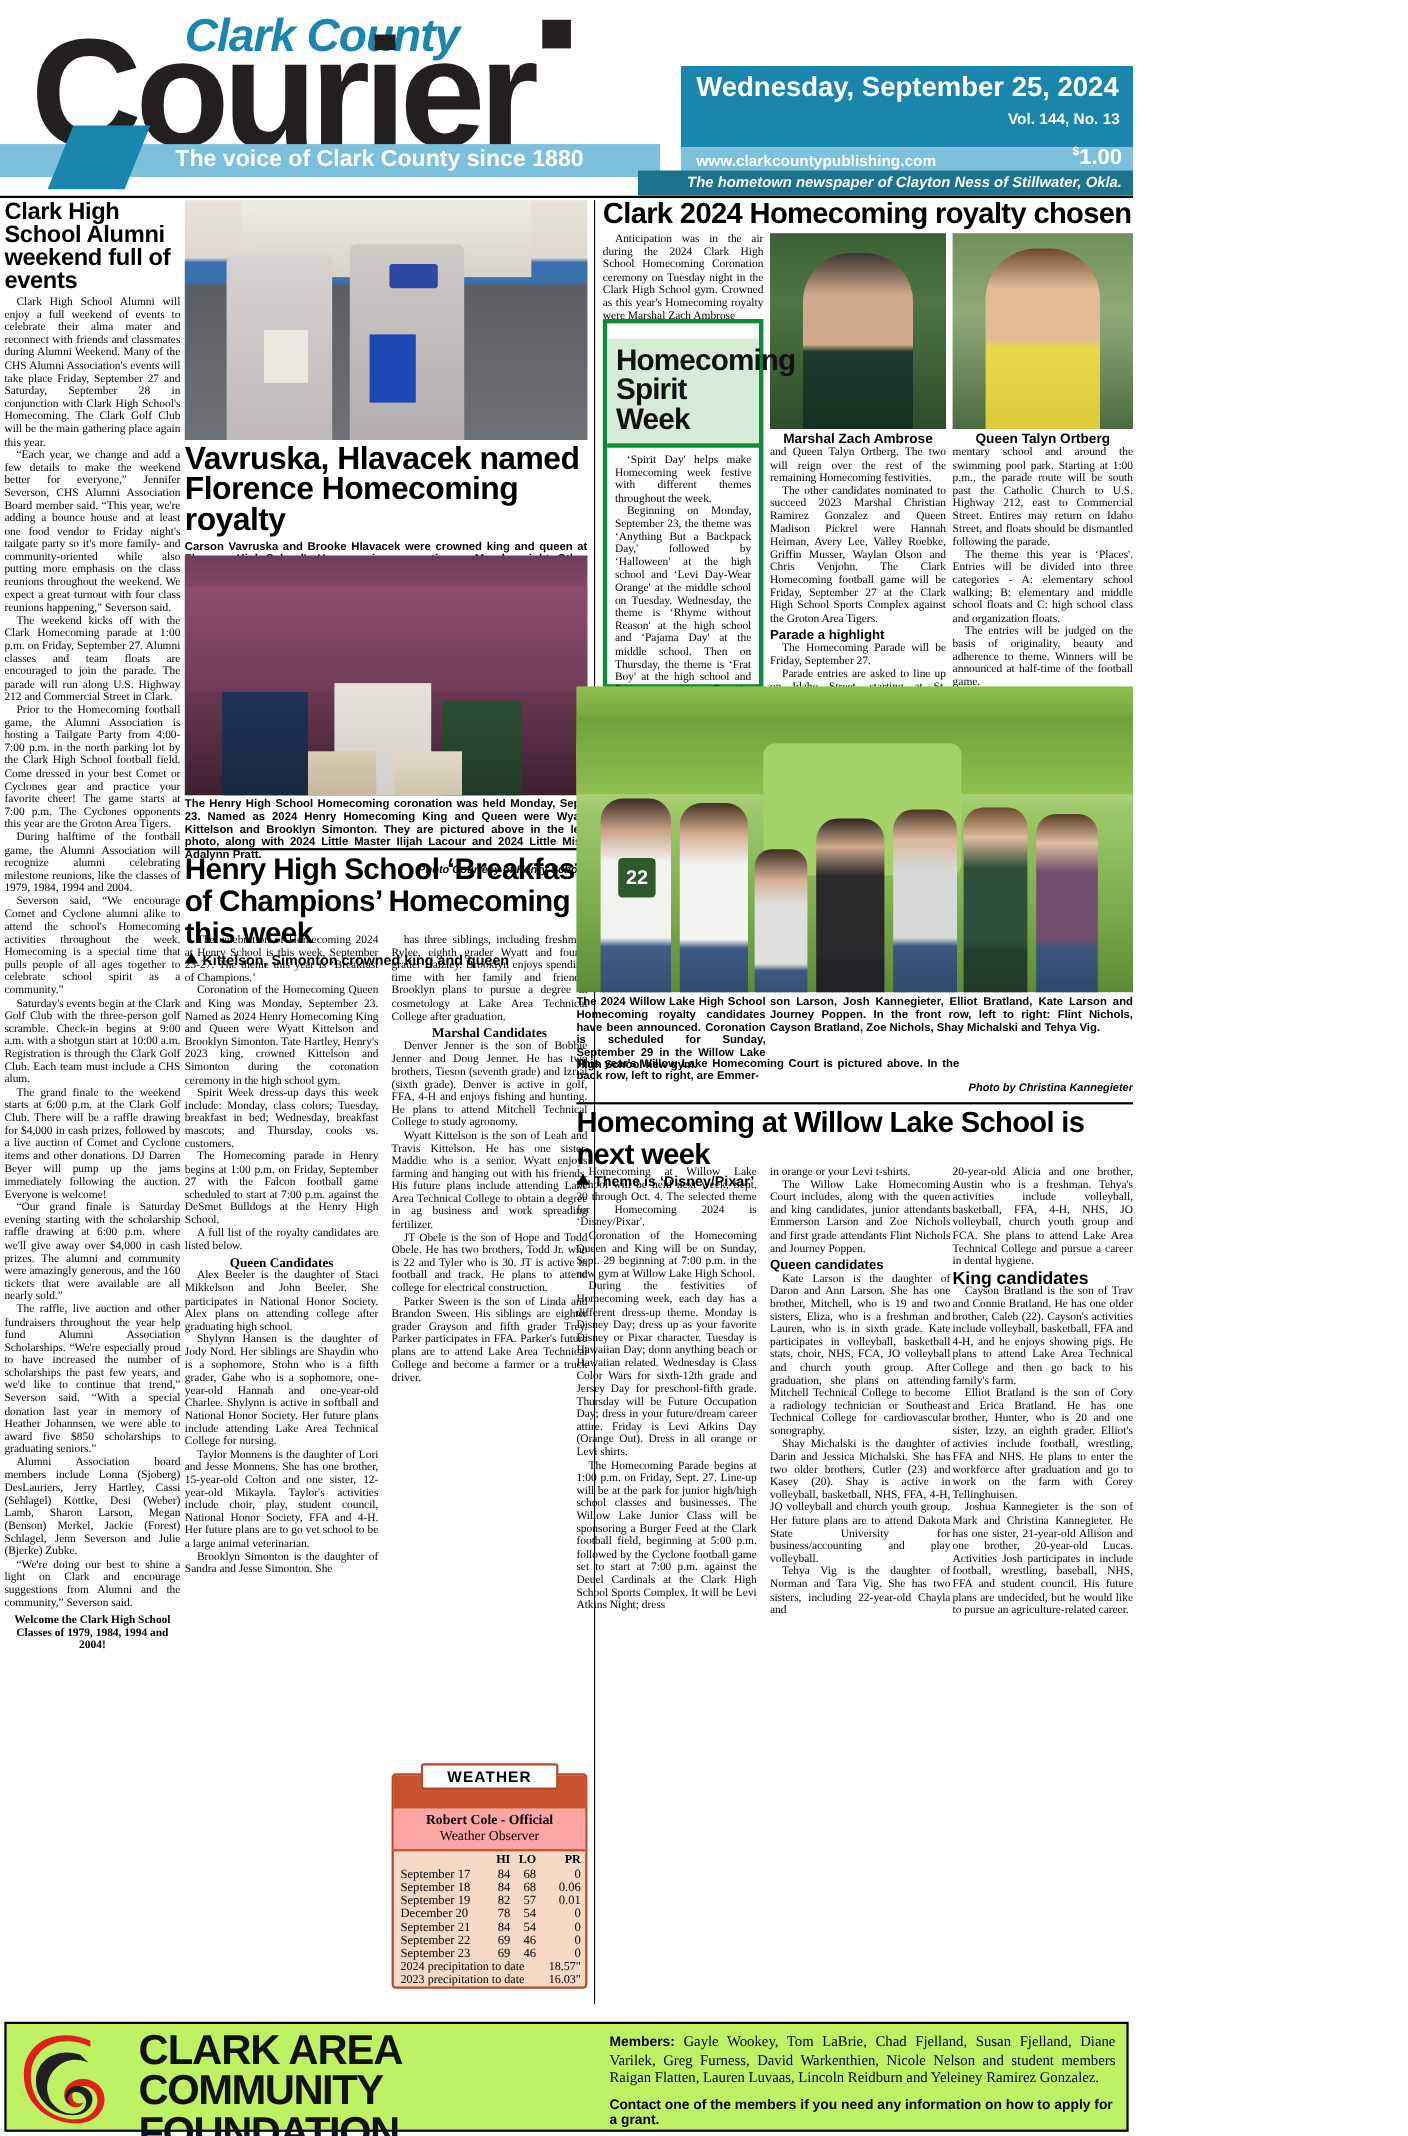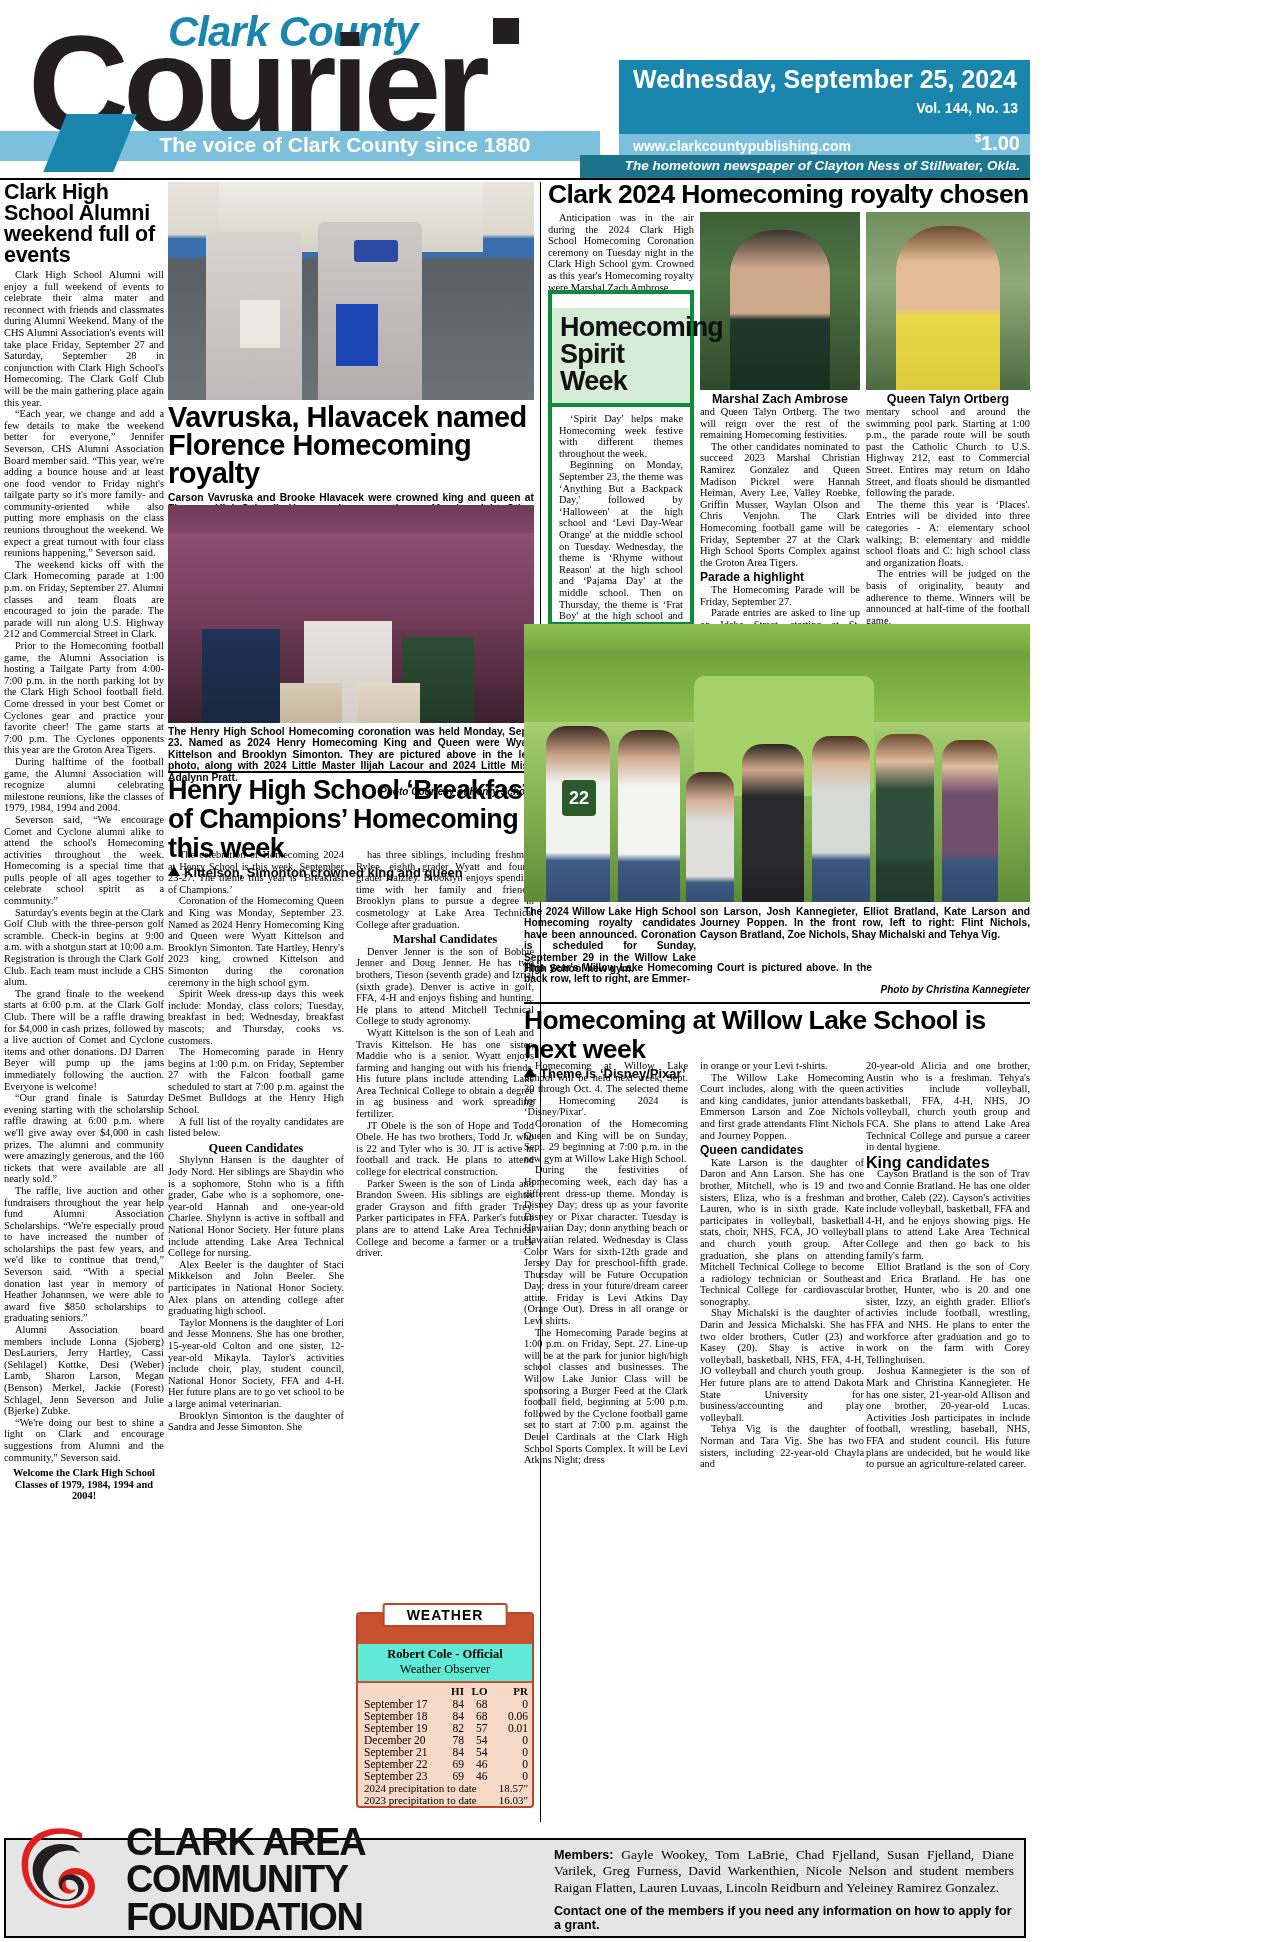--- a/index.html
+++ b/index.html
@@ -172,41 +172,41 @@
   .wx-topbar {
     background:#c8522e; height:30px; border-radius:2px 2px 0 0; position:relative;
   }
   .wx-title {
     position:absolute; left:50%; top:-11px; transform:translateX(-50%);
     background:#fff; border:2px solid #b8482a; border-radius:3px;
     font-family:"Liberation Sans", sans-serif; font-weight:bold;
     font-size:14px; padding:2px 22px; letter-spacing:1px;
   }
   .wx-observer {
-    background:#5eead4; text-align:center; padding:3px 0 4px 0;
+    background:#fca5a5; text-align:center; padding:3px 0 4px 0;
     font-family:"Liberation Serif", serif; font-size:12.5px; font-weight:bold;
     border-bottom:2px solid #c8522e;
   }
   .wx-observer .sub { font-weight:normal; }
   .wx-table {
     width:100%; border-collapse:collapse;
     font-family:Liberation Serif, serif; font-size:11.5px;
   }
   .wx-table th {
     font-weight:bold; font-size:11px; text-align:right; padding:2px 4px 1px 0;
   }
   .wx-table td { padding:0px 4px 0px 4px; white-space:nowrap; }
   .wx-table td.d { text-align:left; padding-left:6px; }
   .wx-table td.n { text-align:right; }
   .wx-precip td { font-size:11px; }
 
   
   .ad {
-    border:2px solid #000; background:#e5e5e5;
-    position:relative; display:flex;align-items:flex-end;
+    border:2px solid #000; background:#bef264;
+    position:relative; display:flex;
   }
   .ad-logo { width:540px; position:relative; padding:6px 0 0 8px; }
   .ad-swirl { position:absolute; left:10px; top:6px; width:92px; height:88px; }
   .ad-clark {
     font-family:"Liberation Sans", sans-serif; font-weight:bold;
     font-size:38px; line-height:36px; letter-spacing:-1px; color:#111;
     margin-left:112px;
   }
   .ad-comm {
     font-family:"Liberation Sans", sans-serif; font-weight:bold;
@@ -317,22 +317,22 @@
     </div>
   </div>
 
   <div class="body-txt" style="position:absolute;left:168px;top:849px;width:176px;">
     <p>The celebration of Homecoming 2024 at Henry School is this week, September 23-27. The theme this year is ‘Breakfast of Champions.’</p>
     <p>Coronation of the Homecoming Queen and King was Monday, September 23. Named as 2024 Henry Homecoming King and Queen were Wyatt Kittelson and Brooklyn Simonton. Tate Hartley, Henry's 2023 king, crowned Kittelson and Simonton during the coronation ceremony in the high school gym.</p>
     <p>Spirit Week dress-up days this week include: Monday, class colors; Tuesday, breakfast in bed; Wednesday, breakfast mascots; and Thursday, cooks vs. customers.</p>
     <p>The Homecoming parade in Henry begins at 1:00 p.m. on Friday, September 27 with the Falcon football game scheduled to start at 7:00 p.m. against the DeSmet Bulldogs at the Henry High School.</p>
     <p>A full list of the royalty candidates are listed below.</p>
     <p style="text-align:center;font-weight:bold;font-size:12px;text-indent:0;margin-top:4px;">Queen Candidates</p>
+    <p>Alex Beeler is the daughter of Staci Mikkelson and John Beeler. She participates in National Honor Society. Alex plans on attending college after graduating high school.</p>
     <p>Shylynn Hansen is the daughter of Jody Nord. Her siblings are Shaydin who is a sophomore, Stohn who is a fifth grader, Gabe who is a sophomore, one-year-old Hannah and one-year-old Charlee. Shylynn is active in softball and National Honor Society. Her future plans include attending Lake Area Technical College for nursing.</p>
-    <p>Alex Beeler is the daughter of Staci Mikkelson and John Beeler. She participates in National Honor Society. Alex plans on attending college after graduating high school.</p>
     <p>Taylor Monnens is the daughter of Lori and Jesse Monnens. She has one brother, 15-year-old Colton and one sister, 12-year-old Mikayla. Taylor's activities include choir, play, student council, National Honor Society, FFA and 4-H. Her future plans are to go vet school to be a large animal veterinarian.</p>
     <p>Brooklyn Simonton is the daughter of Sandra and Jesse Simonton. She</p>
   </div>
 
   <div class="body-txt" style="position:absolute;left:356px;top:849px;width:178px;">
     <p>has three siblings, including freshman Rylee, eighth grader Wyatt and fourth grader Haizley. Brooklyn enjoys spending time with her family and friends. Brooklyn plans to pursue a degree in cosmetology at Lake Area Technical College after graduation.</p>
     <p style="text-align:center;font-weight:bold;font-size:12px;text-indent:0;margin-top:4px;">Marshal Candidates</p>
     <p>Denver Jenner is the son of Bobbie Jenner and Doug Jenner. He has two brothers, Tieson (seventh grade) and Izrial (sixth grade). Denver is active in golf, FFA, 4-H and enjoys fishing and hunting. He plans to attend Mitchell Technical College to study agronomy.</p>
     <p>Wyatt Kittelson is the son of Leah and Travis Kittelson. He has one sister, Maddie who is a senior. Wyatt enjoys farming and hanging out with his friends. His future plans include attending Lake Area Technical College to obtain a degree in ag business and work spreading fertilizer.</p>
     <p>JT Obele is the son of Hope and Todd Obele. He has two brothers, Todd Jr. who is 22 and Tyler who is 30. JT is active in football and track. He plans to attend college for electrical construction.</p>

